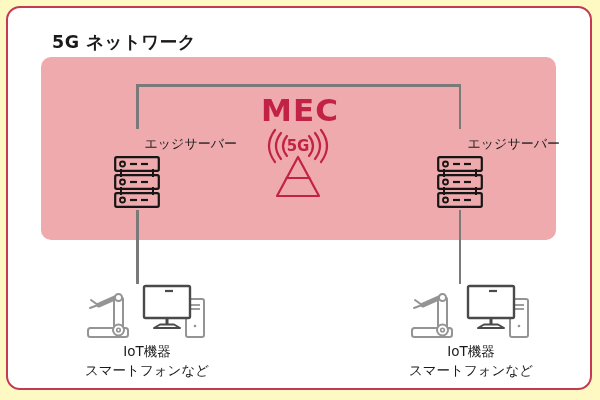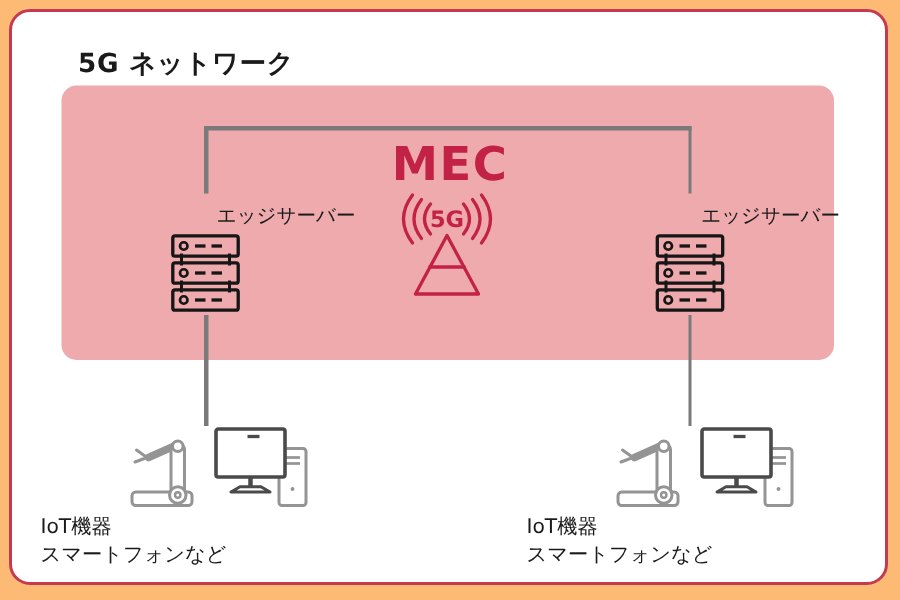--- a/index.html
+++ b/index.html
@@ -7,21 +7,21 @@
     --panel-bg:#eeaaad;
     --accent:#c22245;
     --line-gray:#7a7a7a;
     --ink:#1a1a1a;
     --device-gray:#949494;
     --monitor-dark:#4a4a4a;
     --white:#ffffff;
   }
   html,body{margin:0;padding:0;background:#ffffff;}
   .stage{
-    position:relative;width:600px;height:400px;background:#fdba74;overflow:hidden;
+    position:relative;width:600px;height:400px;background:#fef9c3;overflow:hidden;
     font-family:"DejaVu Sans","Liberation Sans",sans-serif;color:var(--ink);
   }
   .card{
     position:absolute;left:6px;top:6px;width:582px;height:380px;
     border:2.5px solid var(--card-border);border-radius:14px;background:#ffffff;
   }
   .title{
     position:absolute;left:52px;top:30px;font-size:17.5px;font-weight:bold;
     letter-spacing:0.5px;color:var(--ink);white-space:nowrap;
   }
@@ -35,21 +35,21 @@
     position:absolute;left:240px;top:92px;width:120px;text-align:center;
     font-size:31px;font-weight:800;letter-spacing:1px;color:var(--accent);
   }
   .edge-label{
     position:absolute;top:135px;width:200px;text-align:right;
     font-size:13px;font-weight:500;color:var(--ink);white-space:nowrap;
   }
   .edge-label.left{left:37px;}
   .edge-label.right{left:360px;}
   .device-label{
-    position:absolute;top:342px;width:240px;text-align:left;
+    position:absolute;top:342px;width:240px;text-align:center;
     font-size:13.5px;line-height:19px;color:var(--ink);white-space:nowrap;
   }
   .device-label.left{left:27px;}
   .device-label.right{left:351px;}
   svg{position:absolute;overflow:visible;}
   
   .srv-stroke{stroke:#161616;fill:none;}
   
   .ant-stroke{stroke:var(--accent);fill:none;stroke-linecap:round;}
   .ant-text{fill:var(--accent);font-family:"DejaVu Sans","Liberation Sans",sans-serif;font-weight:bold;font-size:15px;}

